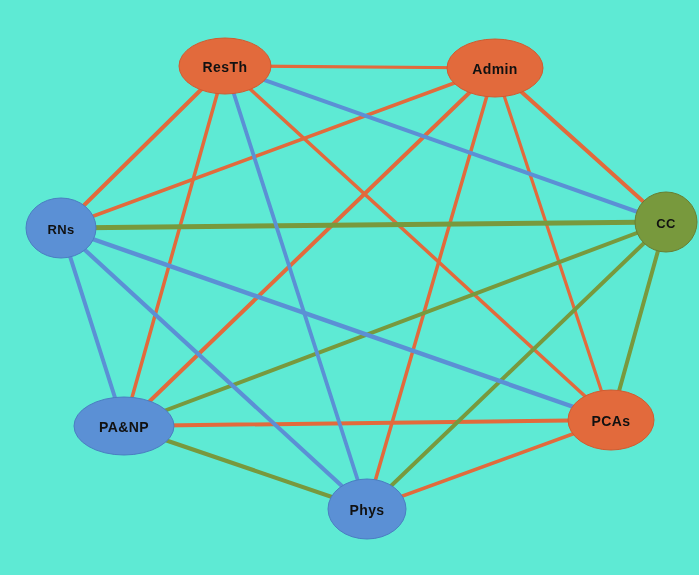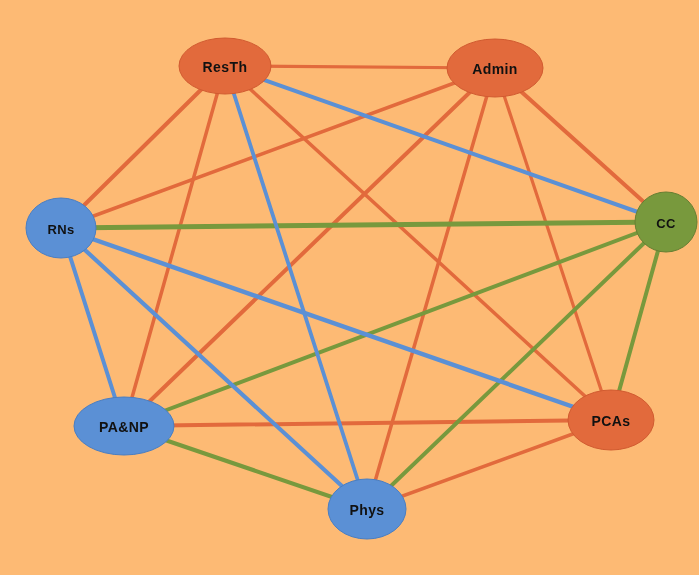--- a/index.html
+++ b/index.html
@@ -5,21 +5,21 @@
   html, body {
     margin: 0;
     padding: 0;
     background: #ffffff;
     font-family: "Liberation Sans", "DejaVu Sans", sans-serif;
   }
   .figure-wrap {
     position: relative;
     width: 699px;
     height: 575px;
-    background: #fdba74;
+    background: #5eead4;
     overflow: hidden;
   }
   svg.graph {
     display: block;
     width: 699px;
     height: 575px;
   }
   .node-label {
     font-family: "Liberation Sans", "DejaVu Sans", sans-serif;
     font-weight: bold;

